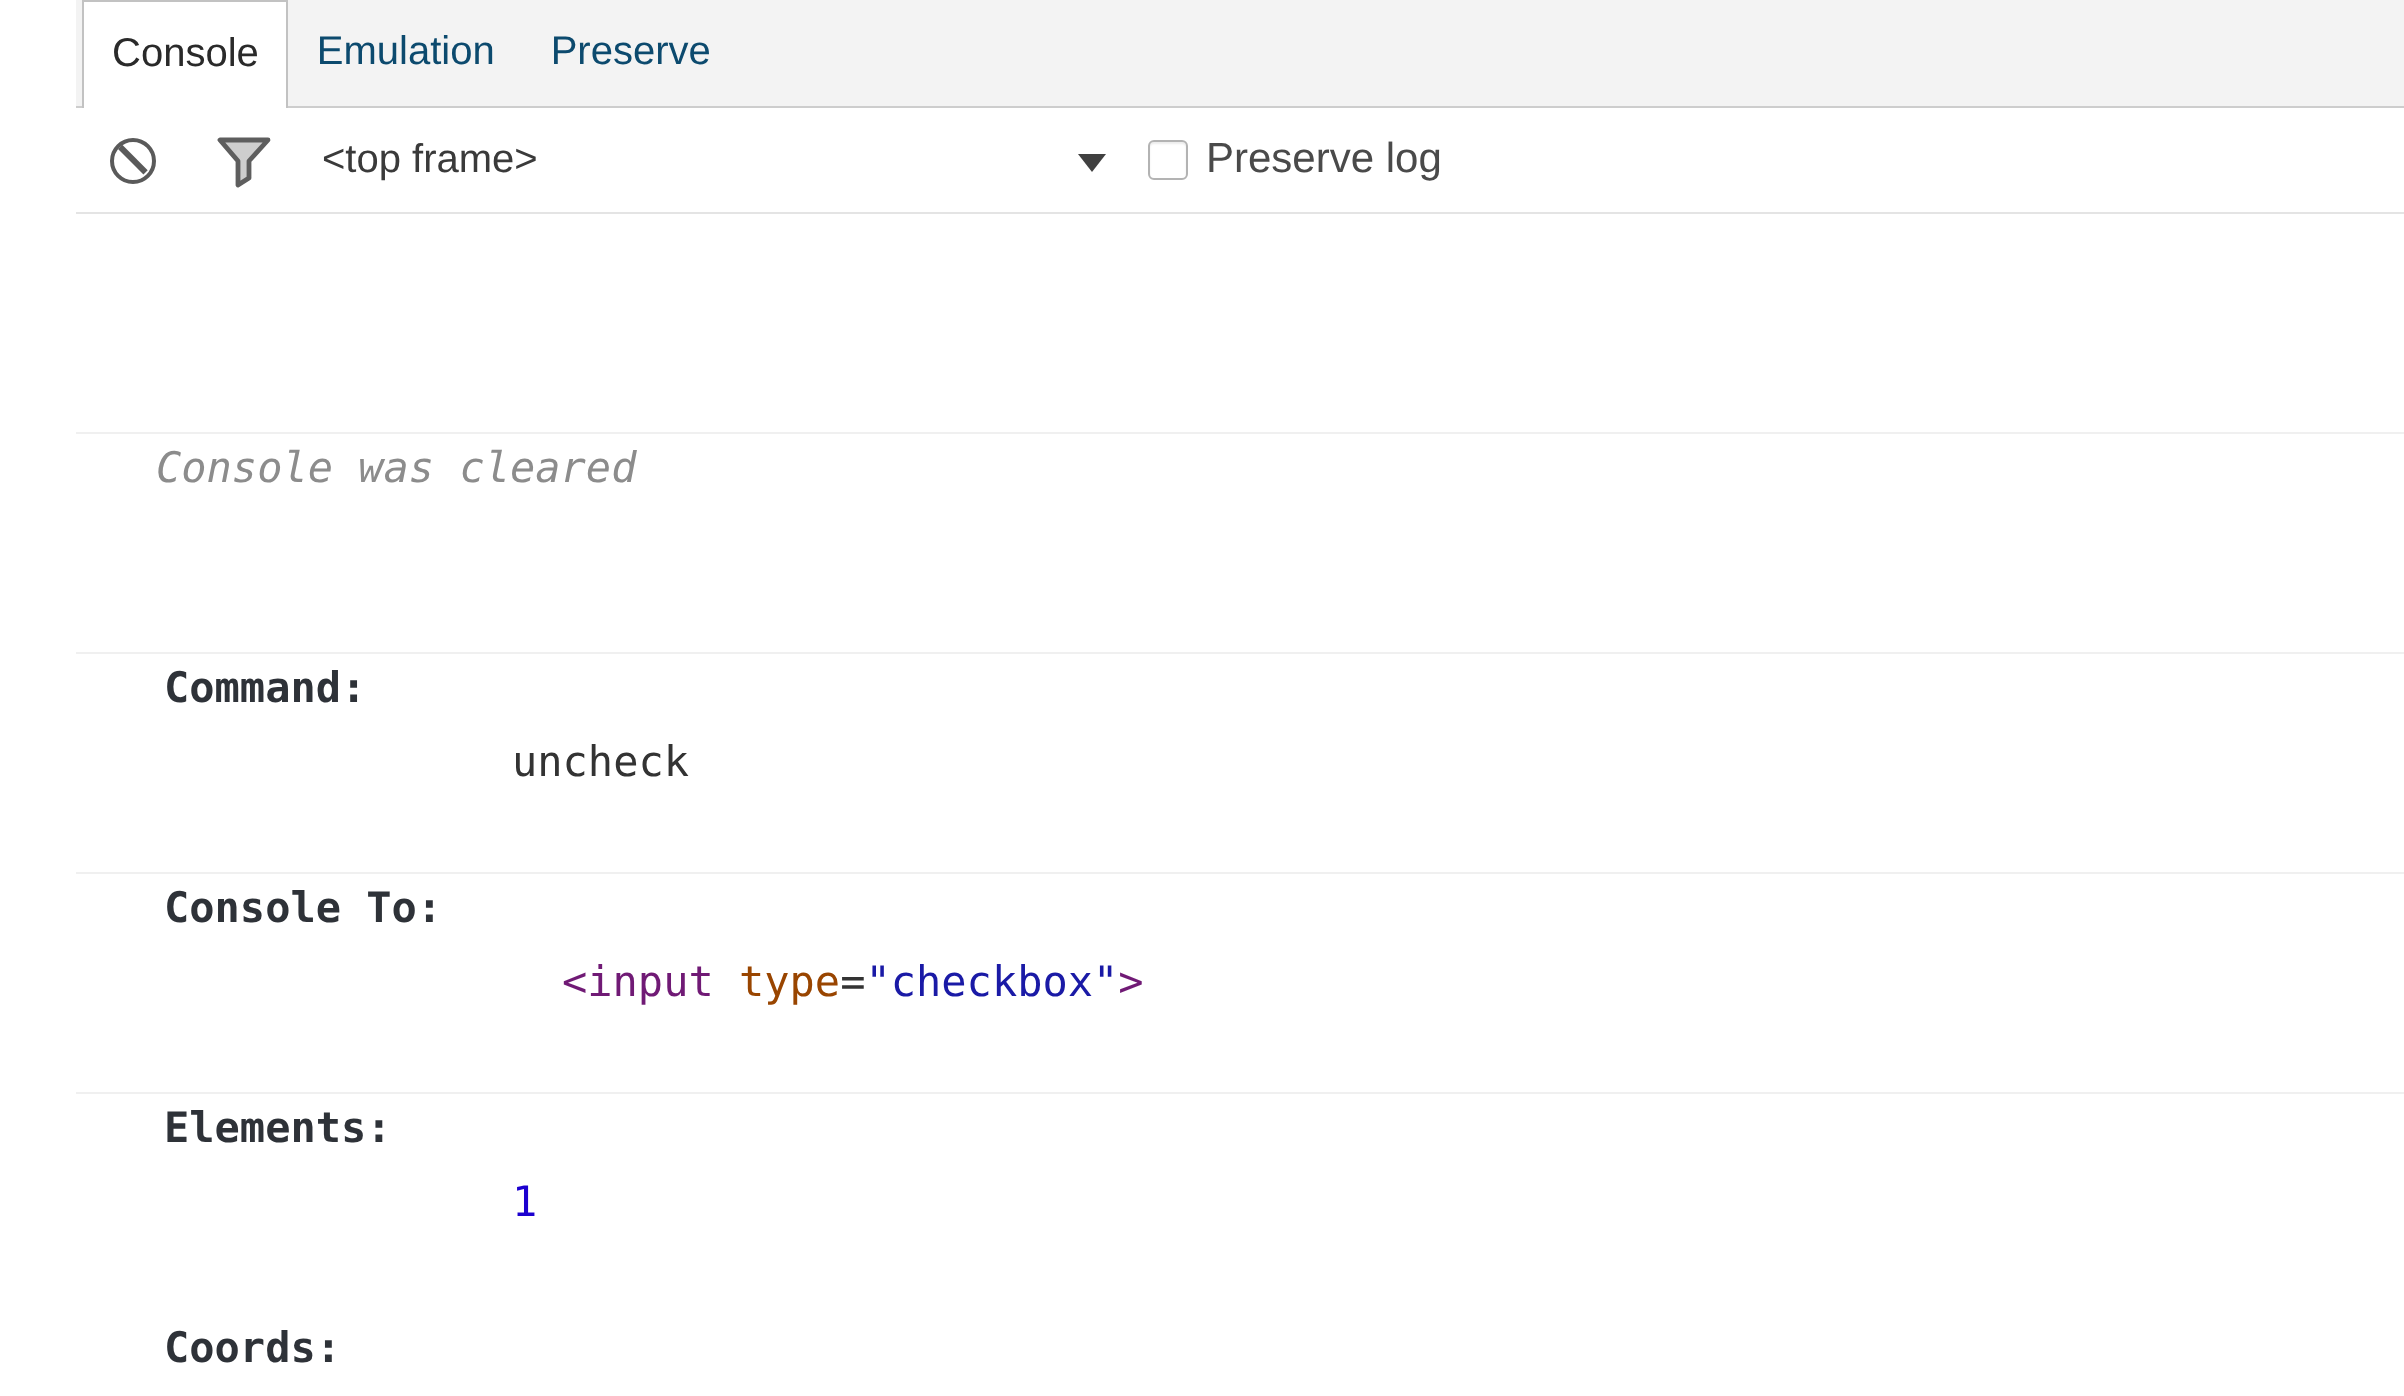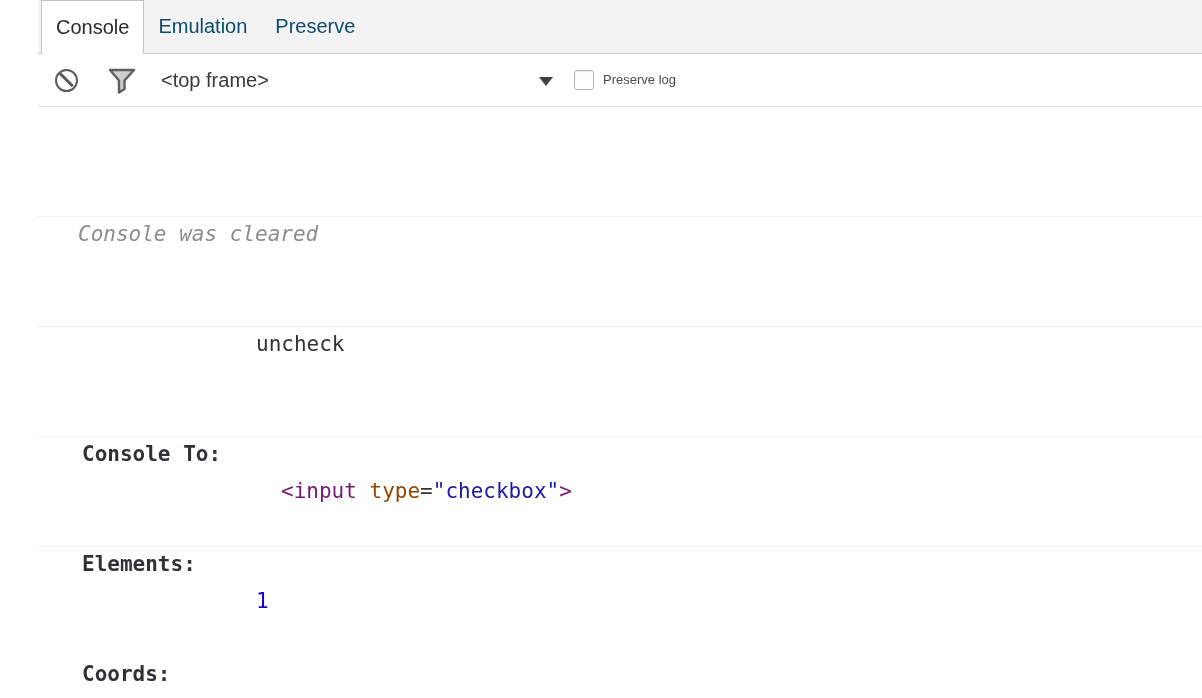--- a/index.html
+++ b/index.html
@@ -47,21 +47,21 @@
     border-left:7px solid transparent; border-right:7px solid transparent;
     border-top:9px solid #404040;
   }
   .pl-check {
     position:absolute; left:536px; top:16px; width:20px; height:20px;
     background:#fff; border:1px solid #b3b3b3; border-radius:3px;
     box-shadow:inset 0 1px 1px rgba(0,0,0,0.08);
   }
   .pl-label {
     position:absolute; left:565px; top:0; line-height:52px;
-    font-size:13px; color:#4a4a4a;
+    font-size:21px; color:#4a4a4a;
   }
 
   
   .console {
     font-family:"DejaVu Sans Mono","Liberation Mono",monospace;
     font-size:21px; color:#333; white-space:pre;
   }
   .row {
     position:relative; height:38px; line-height:37px;
     border-bottom:1px solid #f0f0f0;
@@ -102,20 +102,21 @@
     <span class="pl-label">Preserve log</span>
   </div>
 
   <div class="console">
 
     <div class="row">
       <span class="cleared">Console was cleared</span>
     </div>
 
     <div class="row">
+      <span class="lbl">Command:</span>
       <span class="val">uncheck</span>
     </div>
 
     <div class="row applied">
       <span class="lbl">Console To:</span>
       <span class="val"><span class="tag">&lt;input</span><span class="attr"> type</span><span>=</span><span class="str">"checkbox"</span><span class="tag">&gt;</span></span>
     </div>
 
     <div class="row">
       <span class="lbl">Elements:</span>

